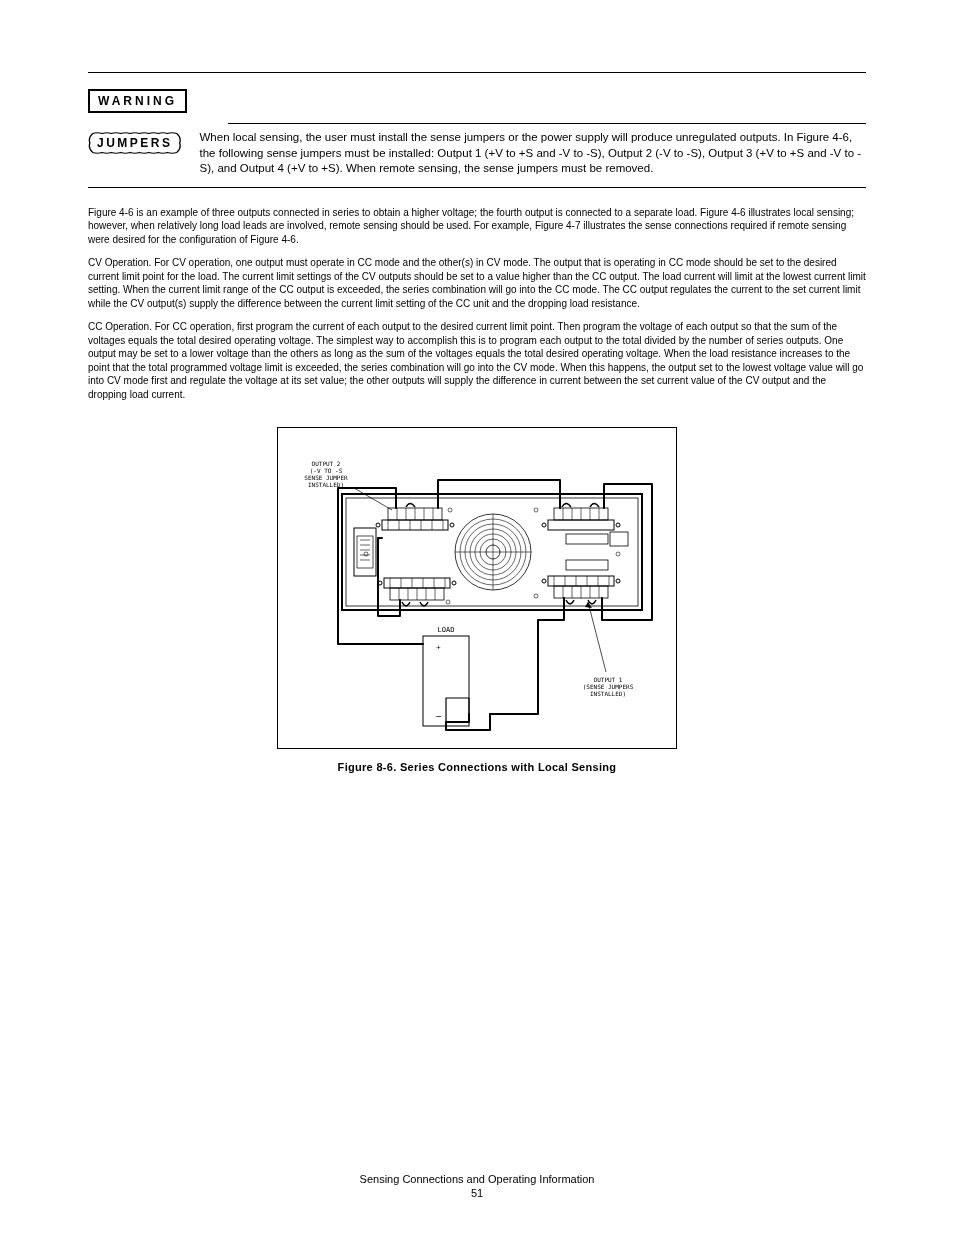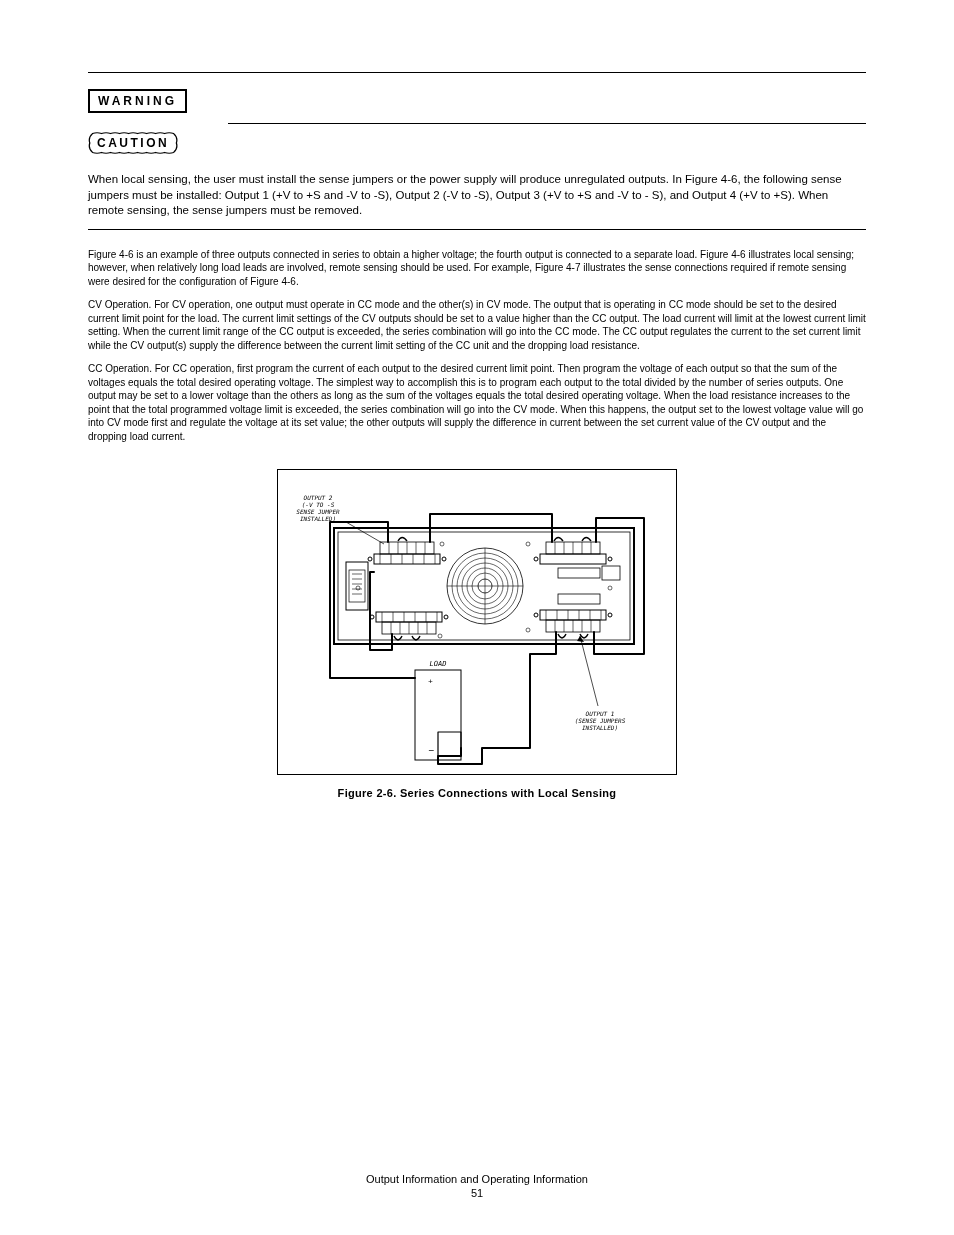--- a/index.html
+++ b/index.html
@@ -1,30 +1,30 @@
 <!DOCTYPE html>
 <html><head>
 <meta charset="utf-8">
 <style>
   html, body { margin: 0; padding: 0; background: #fff; }
   body { width: 954px; height: 1235px; font-family: Helvetica, Arial, sans-serif; color: #000; position: relative; }
   .page { padding: 72px 88px 40px 88px; }
   hr.rule { border: none; border-top: 1px solid #000; margin: 0; }
-  .header-row { display: flex; align-items: flex-start; gap: 18px; margin-top: 14px; flex-direction: column; }
+  .header-row { display: flex; align-items: flex-start; gap: 18px; margin-top: 14px; }
   .header-row + hr.rule { margin-top: 8px; }
   .badge { flex: 0 0 auto; margin-top: 2px; }
   .warning-badge { border: 2px solid #000; padding: 3px 8px; font-weight: 800; letter-spacing: 3px; font-size: 12px; }
   .caution-badge { position: relative; padding: 4px 9px; font-weight: 800; letter-spacing: 2.5px; font-size: 12px; }
   .caution-badge svg { position: absolute; inset: 0; width: 100%; height: 100%; }
   .caution-badge span { position: relative; }
   .header-text { flex: 1 1 auto; font-size: 11.5px; line-height: 1.35; padding-right: 4px; }
   .body-text { font-size: 10px; line-height: 1.35; margin-top: 18px; }
   .body-text p { margin: 0 0 10px 0; }
   .figure { margin: 26px auto 0 auto; width: 400px; }
-  .figure-border { border: 1.5px solid #000; padding: 2px; font-style: italic; }
+  .figure-border { border: 1.5px solid #000; padding: 10px; }
   .figure-inner { position: relative; width: 376px; height: 300px; }
   .figure svg { display: block; }
   .caption { text-align: center; font-size: 11px; margin-top: 12px; font-weight: 600; letter-spacing: 0.3px; }
   .footer { position: absolute; bottom: 36px; left: 0; right: 0; text-align: center; font-size: 11px; }
   .page-no { margin-top: 2px; }
 </style>
 </head>
 <body>
 
 <div class="page">
@@ -37,21 +37,21 @@
   </div>
 
   <hr class="rule" style="margin-top:10px; width:82%; margin-left:18%;">
 
   <div class="header-row" style="margin-top:6px;">
     <div class="badge">
       <div class="caution-badge">
         <svg viewBox="0 0 100 28" preserveAspectRatio="none">
           <path d="M5,2 Q10,0 15,2 Q20,0 25,2 Q30,0 35,2 Q40,0 45,2 Q50,0 55,2 Q60,0 65,2 Q70,0 75,2 Q80,0 85,2 Q90,0 95,2 Q100,7 98,14 Q100,21 95,26 Q90,28 85,26 Q80,28 75,26 Q70,28 65,26 Q60,28 55,26 Q50,28 45,26 Q40,28 35,26 Q30,28 25,26 Q20,28 15,26 Q10,28 5,26 Q0,21 2,14 Q0,7 5,2 Z" fill="none" stroke="#000" stroke-width="1.4"></path>
         </svg>
-        <span>CAUTION</span>
+        <span>JUMPERS</span>
       </div>
     </div>
     <div class="header-text">When local sensing, the user must install the sense jumpers or the power supply will produce unregulated outputs. In Figure 4-6, the following sense jumpers must be installed: Output 1 (+V to +S and -V to -S), Output 2 (-V to -S), Output 3 (+V to +S and -V to - S), and Output 4 (+V to +S). When remote sensing, the sense jumpers must be removed.</div>
   </div>
 
   <hr class="rule" style="margin-top:10px;">
 
   <div class="body-text">
     <p>Figure 4-6 is an example of three outputs connected in series to obtain a higher voltage; the fourth output is connected to a separate load. Figure 4-6 illustrates local sensing; however, when relatively long load leads are involved, remote sensing should be used. For example, Figure 4-7 illustrates the sense connections required if remote sensing were desired for the configuration of Figure 4-6.</p>
     <p>CV Operation. For CV operation, one output must operate in CC mode and the other(s) in CV mode. The output that is operating in CC mode should be set to the desired current limit point for the load. The current limit settings of the CV outputs should be set to a value higher than the CC output. The load current will limit at the lowest current limit setting. When the current limit range of the CC output is exceeded, the series combination will go into the CC mode. The CC output regulates the current to the set current limit while the CV output(s) supply the difference between the current limit setting of the CC unit and the dropping load resistance.</p>
@@ -209,20 +209,20 @@
           <text x="38" y="35" font-size="6" font-family="monospace" text-anchor="middle">(-V TO -S</text>
           <text x="38" y="42" font-size="6" font-family="monospace" text-anchor="middle">SENSE JUMPER</text>
           <text x="38" y="49" font-size="6" font-family="monospace" text-anchor="middle">INSTALLED)</text>
 
           <text x="320" y="244" font-size="6" font-family="monospace" text-anchor="middle">OUTPUT 1</text>
           <text x="320" y="251" font-size="6" font-family="monospace" text-anchor="middle">(SENSE JUMPERS</text>
           <text x="320" y="258" font-size="6" font-family="monospace" text-anchor="middle">INSTALLED)</text>
         </svg>
       </div>
     </div>
-    <div class="caption">Figure 2-6. Series Connections with Local Sensing</div>
+    <div class="caption">Figure 8-6. Series Connections with Local Sensing</div>
   </div>
 </div>
 
 <div class="footer">
-  <div>Output Information and Operating Information</div>
+  <div>Sensing Connections and Operating Information</div>
   <div class="page-no">51</div>
 </div>
 
 </body></html>

